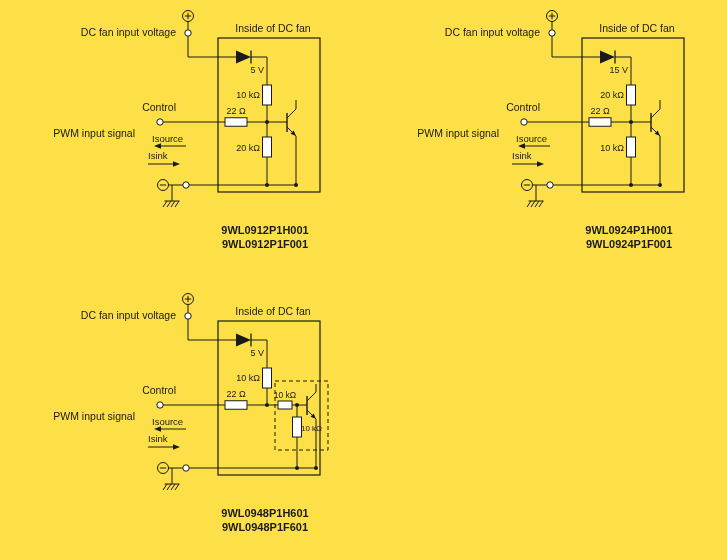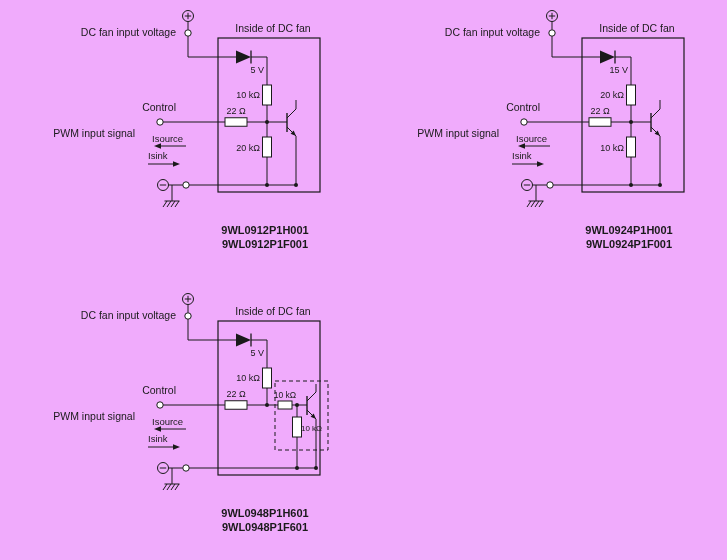--- a/index.html
+++ b/index.html
@@ -1,16 +1,16 @@
 <!DOCTYPE html>
 <html><head>
 <meta charset="utf-8">
 <style>
   html,body{margin:0;padding:0;background:#ffffff;}
-  .canvas{position:relative;width:727px;height:560px;background:#f0abfc;overflow:hidden;
+  .canvas{position:relative;width:727px;height:560px;background:#fde047;overflow:hidden;
           font-family:"Liberation Sans",sans-serif;color:#1a1a1a;}
   .diagram{position:absolute;width:320px;height:250px;}
   #diagram-0{left:20px;top:5px;}
   #diagram-1{left:384px;top:5px;}
   #diagram-2{left:20px;top:288px;}
   svg{display:block;}
   svg text{font-family:"Liberation Sans",sans-serif;}
 </style>
 </head>
 <body>

